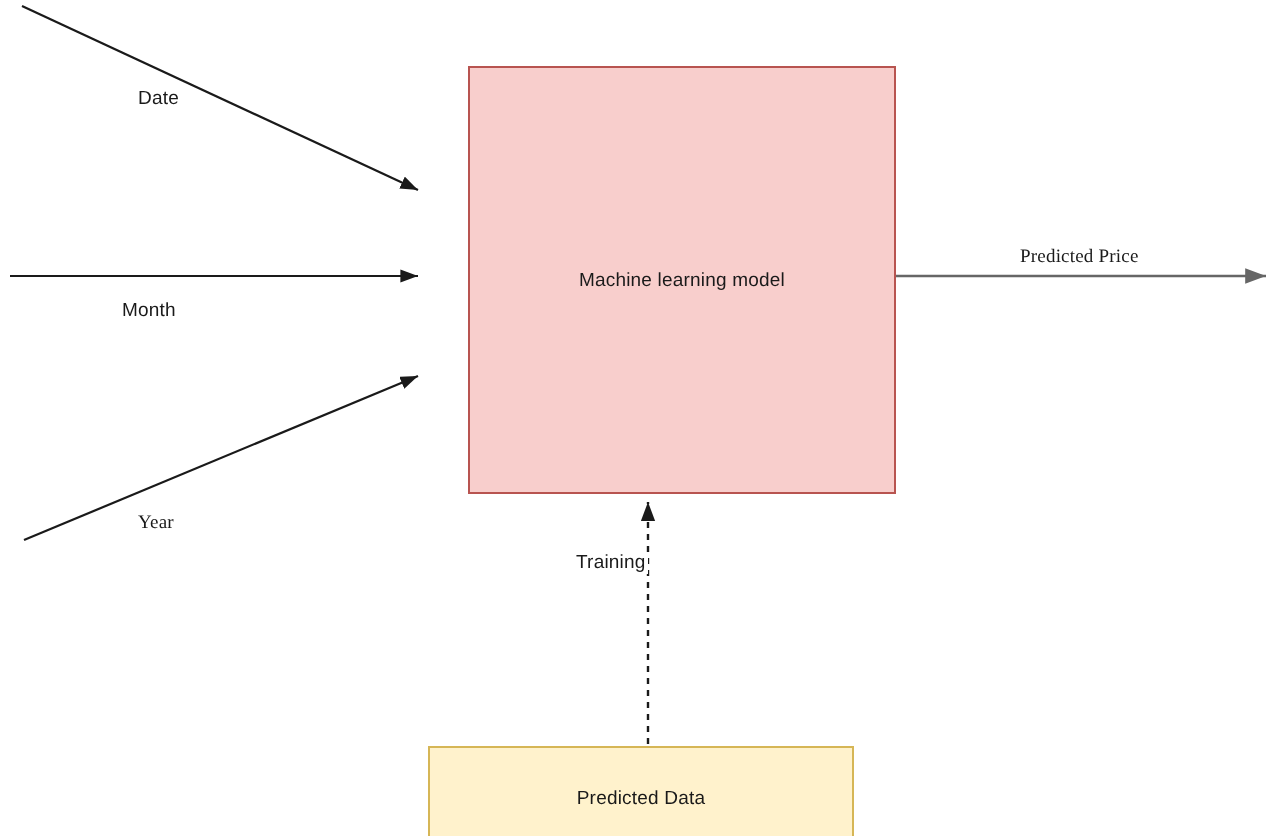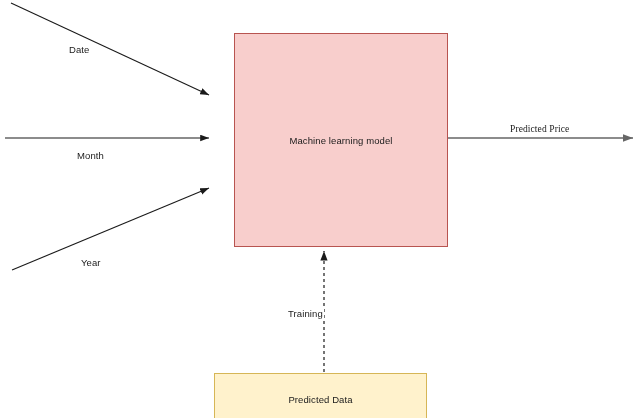--- a/index.html
+++ b/index.html
@@ -54,23 +54,23 @@
   .edge-label {
     position: absolute;
     font-size: 9.5px;
     color: #1a1a1a;
     white-space: nowrap;
     background: #ffffff;
     padding: 0 1px;
     letter-spacing: 0.1px;
   }
   #label-date   { left: 68px;  top: 44px; }
-  #label-month  { left: 76px;  top: 150px; }
-  #label-year   { left: 80px;  top: 257px; }
-  #label-training { left: 287px; top: 308px; }
+  #label-month  { left: 60px;  top: 150px; }
+  #label-year   { left: 68px;  top: 257px; font-family: Liberation Serif, serif; }
+  #label-training { left: 287px; top: 276px; }
   #label-predicted { left: 509px; top: 124px; font-family: Liberation Serif, serif; }
 </style>
 </head>
 <body>
 
 <div id="canvas">
 
   <svg class="layer" viewBox="0 0 640 418" xmlns="http://www.w3.org/2000/svg">
     <defs>
       <marker id="arrow-dark" markerWidth="9" markerHeight="9" refX="8" refY="3" orient="auto" markerUnits="strokeWidth">

